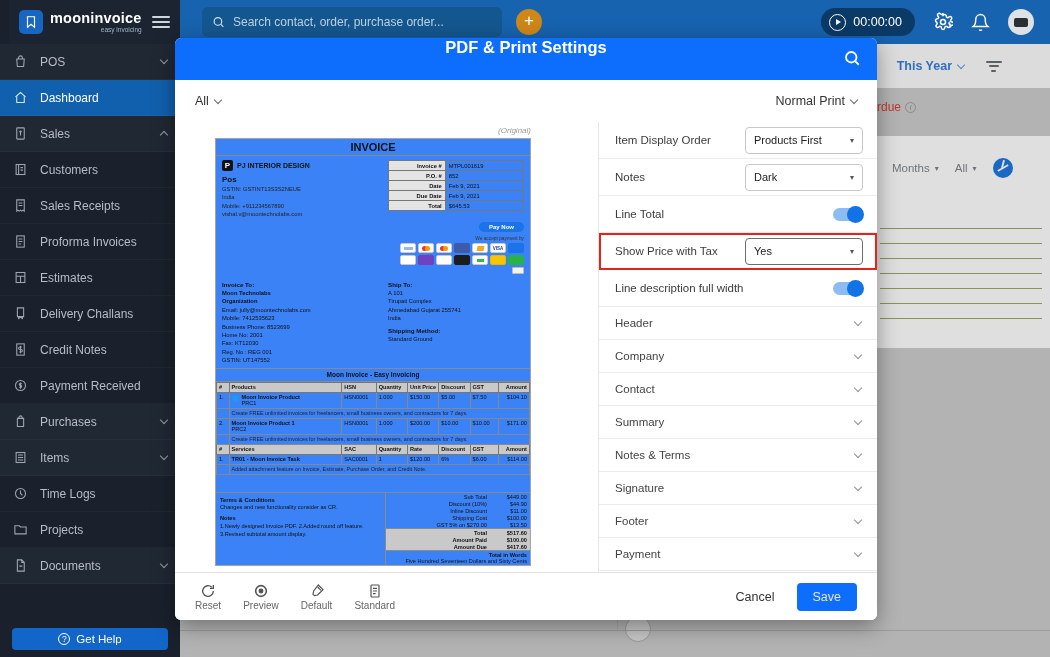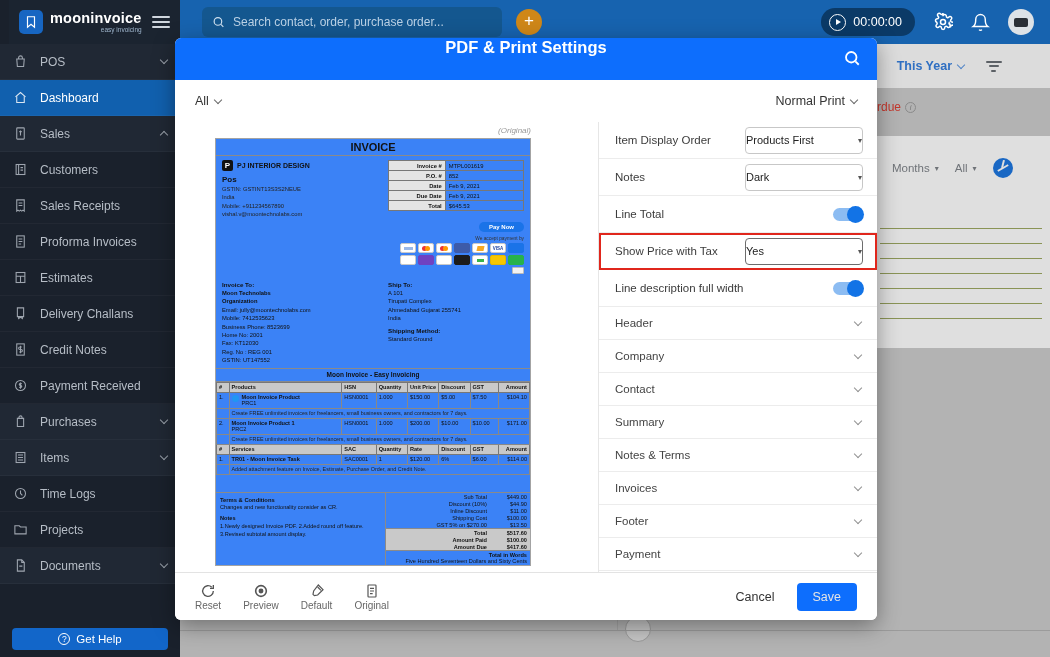--- a/index.html
+++ b/index.html
@@ -137,21 +137,21 @@
   .t-val { width:34px; text-align:right; }
   .t-band { background:#c9c9c9; font-weight:bold; border-top:1px solid #8a8a8a; }
   .t-band2 { background:#c9c9c9; font-weight:bold; }
   .t-words { border-top:1px solid #8a8a8a; padding:1px 3px; text-align:right; }
   .t-words .wl { font-weight:bold; }
 
   
   .settings { flex:1; border-left:1px solid #e6e6e6; display:flex; flex-direction:column; }
   .s-row { height:37px; display:flex; align-items:center; justify-content:space-between; padding:0 14px 0 16px; border-bottom:1px solid #ececec; flex:0 0 auto; }
   .s-label { font-size:11.5px; color:#3c3c3c; }
-  .select { display:flex; justify-content:space-between; align-items:center; width:118px; height:27px; border:1px solid #c7c7c7; border-radius:4px; padding:0 0; font-size:11px; color:#222; background:#fff; cursor:pointer; }
+  .select { display:flex; justify-content:space-between; align-items:center; width:118px; height:27px; border:1px solid #c7c7c7; border-radius:4px; padding:0 8px; font-size:11px; color:#222; background:#fff; cursor:pointer; }
   .select .caret { color:#555; }
   .select.dark-b { border-color:#6d6d6d; }
   .s-row.redbox { outline:2px solid #e0261c; outline-offset:-2px; }
   .toggle { width:30px; height:13px; border-radius:7px; background:#8cbcf2; position:relative; cursor:pointer; }
   .toggle .knob { position:absolute; right:-1px; top:-2px; width:17px; height:17px; border-radius:50%; background:#1273e6; }
   .acc-row { height:33px; display:flex; align-items:center; justify-content:space-between; padding:0 16px; border-bottom:1px solid #ececec; flex:0 0 auto; cursor:pointer; }
   .acc-label { font-size:11.5px; color:#444; }
   .acc-row .chev { border-color:#777; margin:0; margin-top:-3px; }
 
   
@@ -665,21 +665,21 @@
         </div>
       <div class="acc-row">
           <span class="acc-label">Summary</span>
           <span class="chev"></span>
         </div>
       <div class="acc-row">
           <span class="acc-label">Notes &amp; Terms</span>
           <span class="chev"></span>
         </div>
       <div class="acc-row">
-          <span class="acc-label">Invoices</span>
+          <span class="acc-label">Signature</span>
           <span class="chev"></span>
         </div>
       <div class="acc-row">
           <span class="acc-label">Footer</span>
           <span class="chev"></span>
         </div>
       <div class="acc-row">
           <span class="acc-label">Payment</span>
           <span class="chev"></span>
         </div>
@@ -706,20 +706,20 @@
           <path d="M14 3l7 7-8 8-5 1-2-2 1-5z"></path>
           <path d="M13 6l5 5"></path>
         </svg>
       <span>Default</span>
     </div>
     <div class="f-tool">
       <svg width="16" height="16" viewBox="0 0 24 24" fill="none" stroke="#555" stroke-width="1.8">
           <rect x="6" y="3" width="12" height="18" rx="1"></rect>
           <path d="M9 8h6M9 12h6M9 16h4"></path>
         </svg>
-      <span>Original</span>
+      <span>Standard</span>
     </div>
     <div class="f-right">
       <span class="cancel">Cancel</span>
       <button class="save">Save</button>
     </div>
   </div>
 </div>
 
 </body></html>

